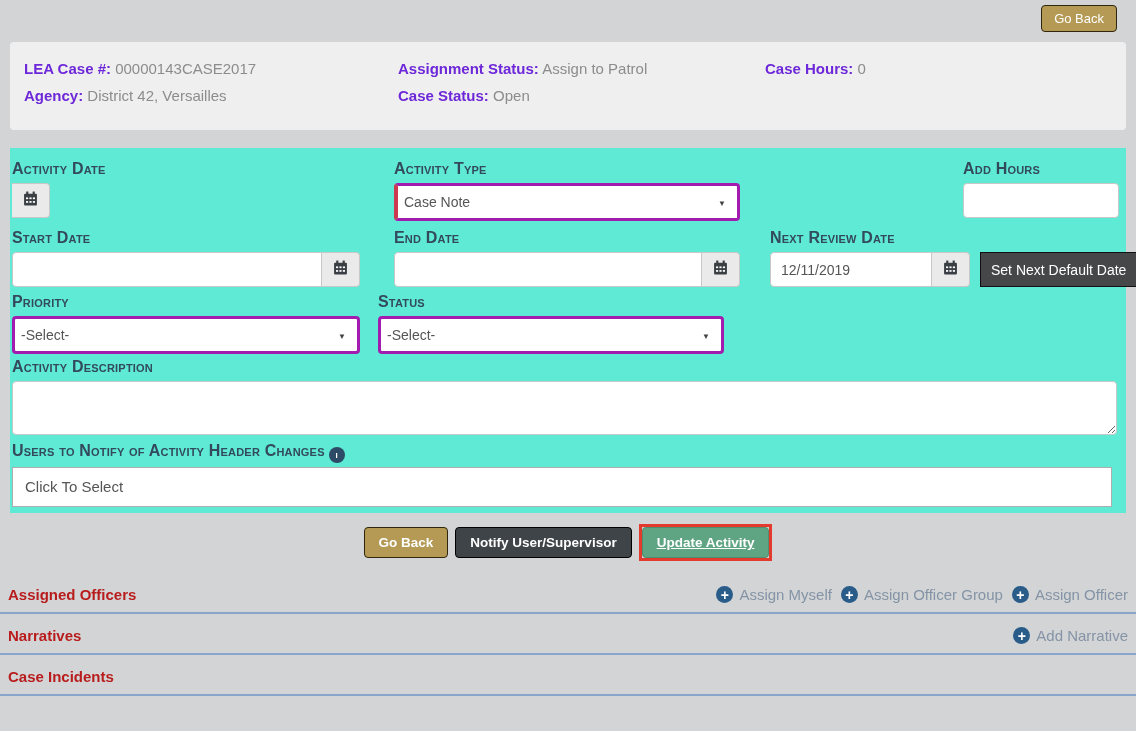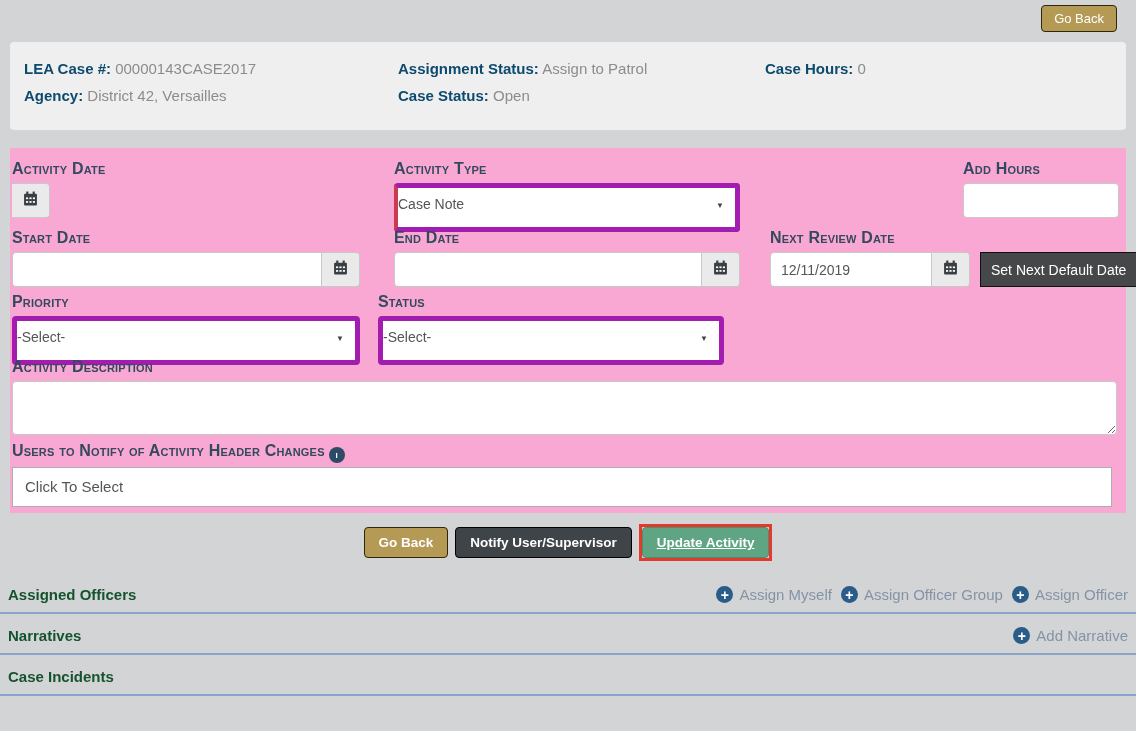--- a/index.html
+++ b/index.html
@@ -21,27 +21,27 @@
 
   
   .info-panel {
     margin:4px 10px 0; background:#f0efef; border-radius:4px;
     padding:18px 14px 14px; height:88px;
   }
   .info-grid {
     display:grid; grid-template-columns:374px 367px 1fr;
     row-gap:10px; font-size:15px;
   }
-  .info-label { font-weight:bold; color:#0c4a6e; }
+  .info-label { font-weight:bold; color:#6d28d9; }
   .info-value { color:#8c8c8c; }
 
   
   .form-panel {
     position:relative; margin:18px 10px 0; height:365px;
-    background:#f9a8d4;
+    background:#5eead4;
   }
   .fgroup { position:absolute; }
   .flabel {
     display:block; font-variant:small-caps; font-weight:bold;
     color:#33495d; font-size:16px; line-height:21px; margin-bottom:4px;
     letter-spacing:.2px;
   }
   .control-row { display:flex; }
   .tinput {
     height:35px; width:100%; border:1px solid #c8c8c8; border-radius:4px;
@@ -50,23 +50,23 @@
   }
   .required .tinput, .required.select-box { border-left:4px solid #cb3a4e; }
   .has-addon .tinput { border-top-right-radius:0; border-bottom-right-radius:0; }
   .addon {
     width:38px; height:35px; flex:0 0 38px;
     background:#eaeaea; border:1px solid #c8c8c8; border-left:none;
     border-radius:0 4px 4px 0; display:flex; align-items:center; justify-content:center;
     cursor:pointer;
   }
   .select-box {
-    position:relative; height:49px; border:5px solid #a21caf; border-radius:4px;
+    position:relative; height:38px; border:3px solid #a21caf; border-radius:4px;
     background:#fff; color:#555; font-size:14px; line-height:33px;
-    padding:0 26px 0 0; cursor:pointer; width:100%;
+    padding:0 26px 0 6px; cursor:pointer; width:100%;
   }
   .caret {
     position:absolute; right:11px; top:0; line-height:35px; font-size:8px; color:#444;
   }
   .static-value { font-size:15px; color:#555; padding:8px 0 0 15px; display:block; }
   .btn-darkgray {
     background:#454748; border:1px solid #111; color:#fff;
     font-size:14px; padding:0 10px; height:35px; margin-left:10px;
     white-space:nowrap;
   }
@@ -93,21 +93,21 @@
   .btn-dark  { background:#3f4449; border:1px solid #000;    color:#fff; }
   .btn-green { background:#5fa583; border:1px solid #4f8d6e; color:#fff; }
   .red-highlight { border:3px solid #e23b2e; line-height:0; }
 
   
   .sections { margin-top:12px; }
   .section {
     padding:13px 8px 9px; border-bottom:2px solid #8aa5cc;
     display:flex; justify-content:space-between; align-items:center;
   }
-  .section-title { font-size:15px; font-weight:bold; color:#14532d; }
+  .section-title { font-size:15px; font-weight:bold; color:#b91c1c; }
   .section-links { display:flex; align-items:center; gap:9px; }
   .section-link {
     display:flex; align-items:center; gap:6px; color:#8494a6; font-size:15px;
     text-decoration:none; cursor:pointer;
   }
   .plus-icon {
     display:inline-flex; width:17px; height:17px; border-radius:50%;
     background:#2a5c8a; color:#fff; font-size:14px; font-weight:bold;
     align-items:center; justify-content:center; line-height:1;
   }

